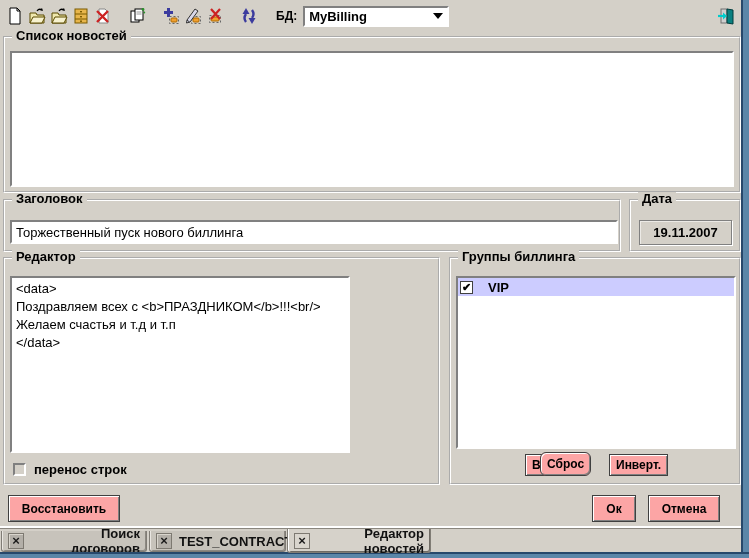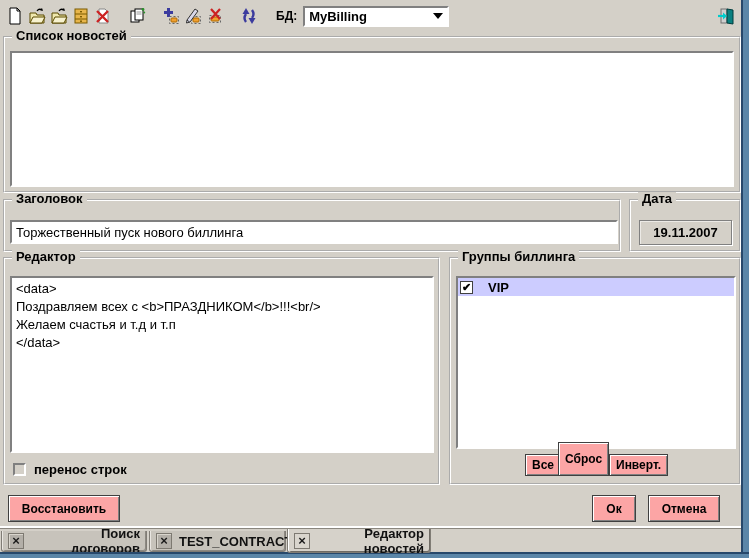--- a/index.html
+++ b/index.html
@@ -175,40 +175,40 @@
 
   <div class="groupbox" style="left:629px;top:199px;width:112px;height:53px;">
     <span class="gb-label">Дата</span>
     <div class="datebox" style="left:8px;top:19px;width:93px;height:25px;">
       <span>19.11.2007</span>
     </div>
   </div>
 
   <div class="groupbox" style="left:3px;top:257px;width:437px;height:228px;">
     <span class="gb-label">Редактор</span>
-    <textarea class="textfield" style="left: 5px; top: 17px; width: 424px; height: 177px;" spellcheck="false">&lt;data&gt;
+    <textarea class="textfield" style="left: 5px; top: 17px; width: 340px; height: 177px;" spellcheck="false">&lt;data&gt;
 Поздравляем всех с &lt;b&gt;ПРАЗДНИКОМ&lt;/b&gt;!!!&lt;br/&gt;
 Желаем счастья и т.д и т.п
 &lt;/data&gt;</textarea>
     <div class="wrap-row" style="left:8px;bottom:6px;">
       <span class="checkbox"></span>
       <span>перенос строк</span>
     </div>
   </div>
 
   <div class="groupbox" style="left:449px;top:257px;width:292px;height:228px;">
     <span class="gb-label">Группы биллинга</span>
     <div class="sunken" style="position:absolute;left:5px;top:17px;width:280px;height:173px;overflow:hidden;">
       <div class="list-item selected">
         <span class="checkbox checked"></span>
         <span>VIP</span>
       </div>
     </div>
     <button class="btn" style="position:absolute;left:74px;bottom:7px;height:22px;">Все</button>
-    <button class="btn" style="position:absolute;left:107px;bottom:7px;height:34px;">Сброс</button>
+    <button class="btn" style="position:absolute;left:89px;bottom:7px;height:24px;border-radius:6px;">Сброс</button>
     <button class="btn" style="position:absolute;left:158px;bottom:7px;height:22px;">Инверт.</button>
   </div>
 
   <button class="btn" style="position:absolute;left:8px;top:495px;width:112px;height:27px;">Восстановить</button>
   <button class="btn" style="position:absolute;left:592px;top:495px;width:44px;height:27px;">Ок</button>
   <button class="btn" style="position:absolute;left:648px;top:495px;width:72px;height:27px;">Отмена</button>
 
   <div class="tabline"></div>
   <div class="tab" style="left:1px;top:531px;width:146px;">
     <span class="tab-x"></span>

